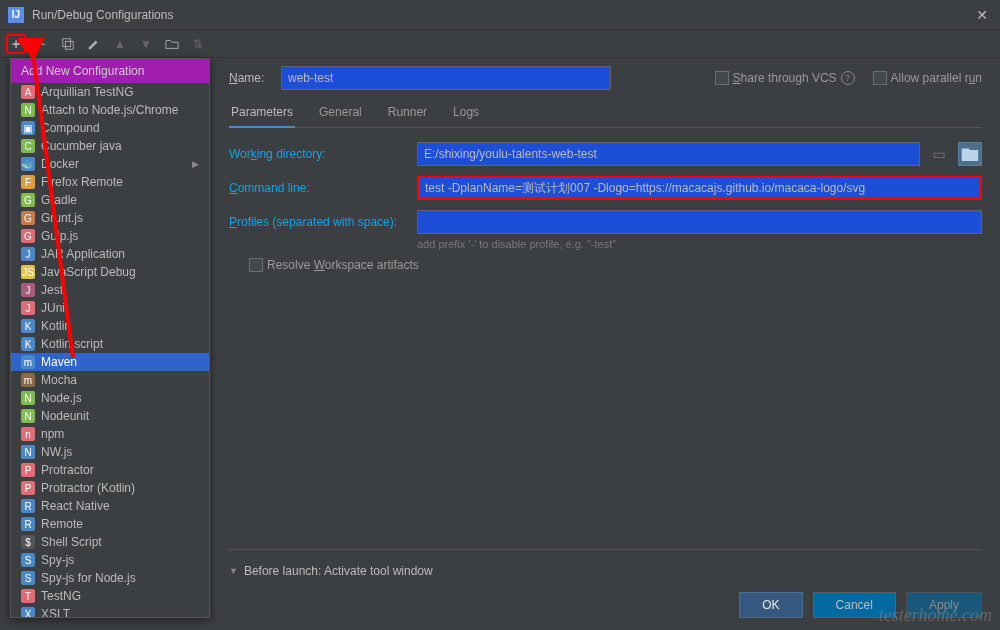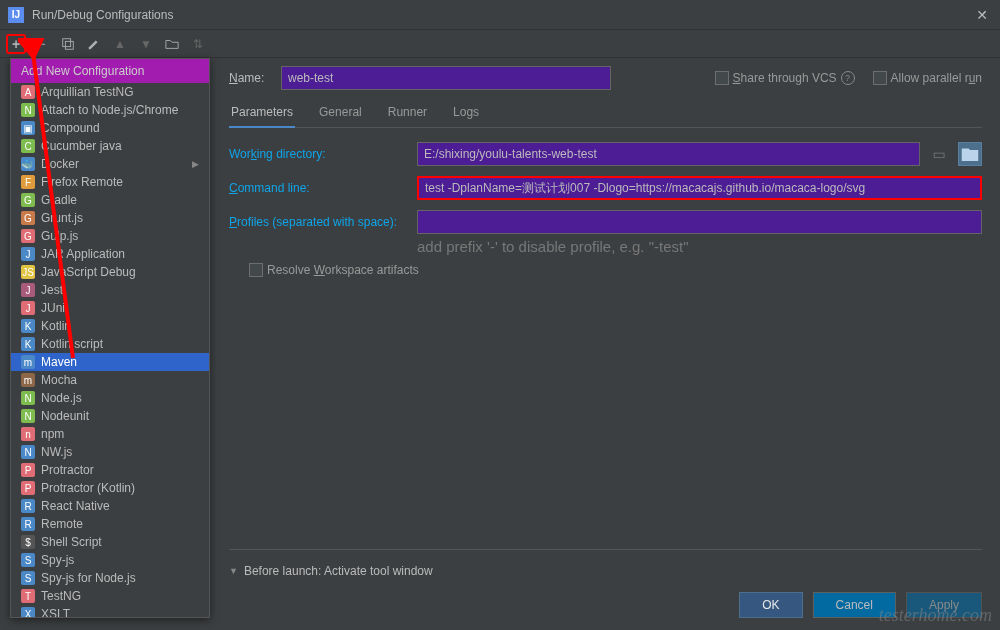--- a/index.html
+++ b/index.html
@@ -16,35 +16,35 @@
   .left { width: 215px; background:#3c3f41; position:relative; }
   .popup { position:absolute; left:10px; top:0; width:200px; background:#3c3f41; border:1px solid #555; box-shadow:0 2px 8px rgba(0,0,0,0.5); z-index:5; max-height:560px; overflow:hidden; }
   .popup-header { background:#a21caf; padding:5px 10px; color:#ccc; font-size:12px; }
   .popup-item { display:flex; align-items:center; padding:2px 10px; height:18px; color:#bbb; cursor:pointer; gap:6px; white-space:nowrap; font-size:12px; }
   .popup-item.selected { background:#2f65ca; color:#fff; }
   .popup-item .ic { width:14px; height:14px; flex-shrink:0; display:flex;align-items:center;justify-content:center; font-size:10px; border-radius:2px; }
   .popup-item .arrow-r { margin-left:auto; color:#888; font-size:9px; }
   .right { flex:1; padding: 0 18px 0 14px; display:flex; flex-direction:column; overflow:hidden; }
   .namerow { display:flex; align-items:center; height:40px; gap:10px; }
   .namerow .lbl { width:42px; }
-  .field { background:#4c1d95; border:1px solid #646464; color:#bbb; padding:3px 6px; height:24px; font-size:12px; }
+  .field { background:#1d4ed8; border:1px solid #646464; color:#bbb; padding:3px 6px; height:24px; font-size:12px; }
   .namerow .field { width:330px; }
   .chk { display:flex; align-items:center; gap:4px; color:#999; font-size:12px; }
   .chk .box { width:14px; height:14px; border:1px solid #6e6e6e; background:#43494a; }
   .tabs { display:flex; gap:22px; border-bottom:1px solid #555; height:30px; align-items:flex-end; padding-bottom:0; }
   .tab { padding:0 2px 8px 2px; color:#999; cursor:pointer; position:relative; font-size:12px; }
   .tab.active { color:#bbb; }
   .tab.active::after { content:''; position:absolute; left:0; right:0; bottom:-1px; height:2px; background:#4a88c7; }
   .form { padding-top:14px; }
   .form-row { display:flex; align-items:center; margin-bottom:10px; gap:8px; }
   .form-row .flbl { width:180px; color:#0ea5e9; font-size:12px; }
   .form-row .field { flex:1; }
   .icon-btn { width:24px; height:24px; display:flex; align-items:center; justify-content:center; color:#afb1b3; cursor:pointer; border:1px solid transparent; }
   .icon-btn.solid { background:#4c708c; border:1px solid #5a7ea0; }
-  .hint { font-size:15px; color:#777; margin-left:188px; margin-top:-6px; margin-bottom:8px; }
+  .hint { font-size:11px; color:#777; margin-left:188px; margin-top:-6px; margin-bottom:8px; }
   .redbox { border:2px solid #ff0000 !important; }
   .bottom-sep { border-top:1px solid #555; margin-top:auto; }
   .before-launch { padding:14px 0; display:flex; align-items:center; gap:6px; color:#bbb; font-size:12px; }
   .before-launch .tri { font-size:9px; color:#888; }
   .buttons { display:flex; gap:10px; justify-content:flex-end; padding-bottom:12px; }
   .btn { height:26px; padding:0 22px; border:1px solid #5e6060; background:#0369a1; color:#bbb; cursor:pointer; font-size:12px; display:flex; align-items:center; }
   .btn.primary { background:#365880; border-color:#4c708c; color:#e8e8e8; }
   .arrow-overlay { position:absolute; left:18px; top:38px; z-index:20; pointer-events:none; }
   .underline { text-decoration:underline; }
   .folder-btn { width:22px; color:#777; font-size:14px; text-align:center; }

